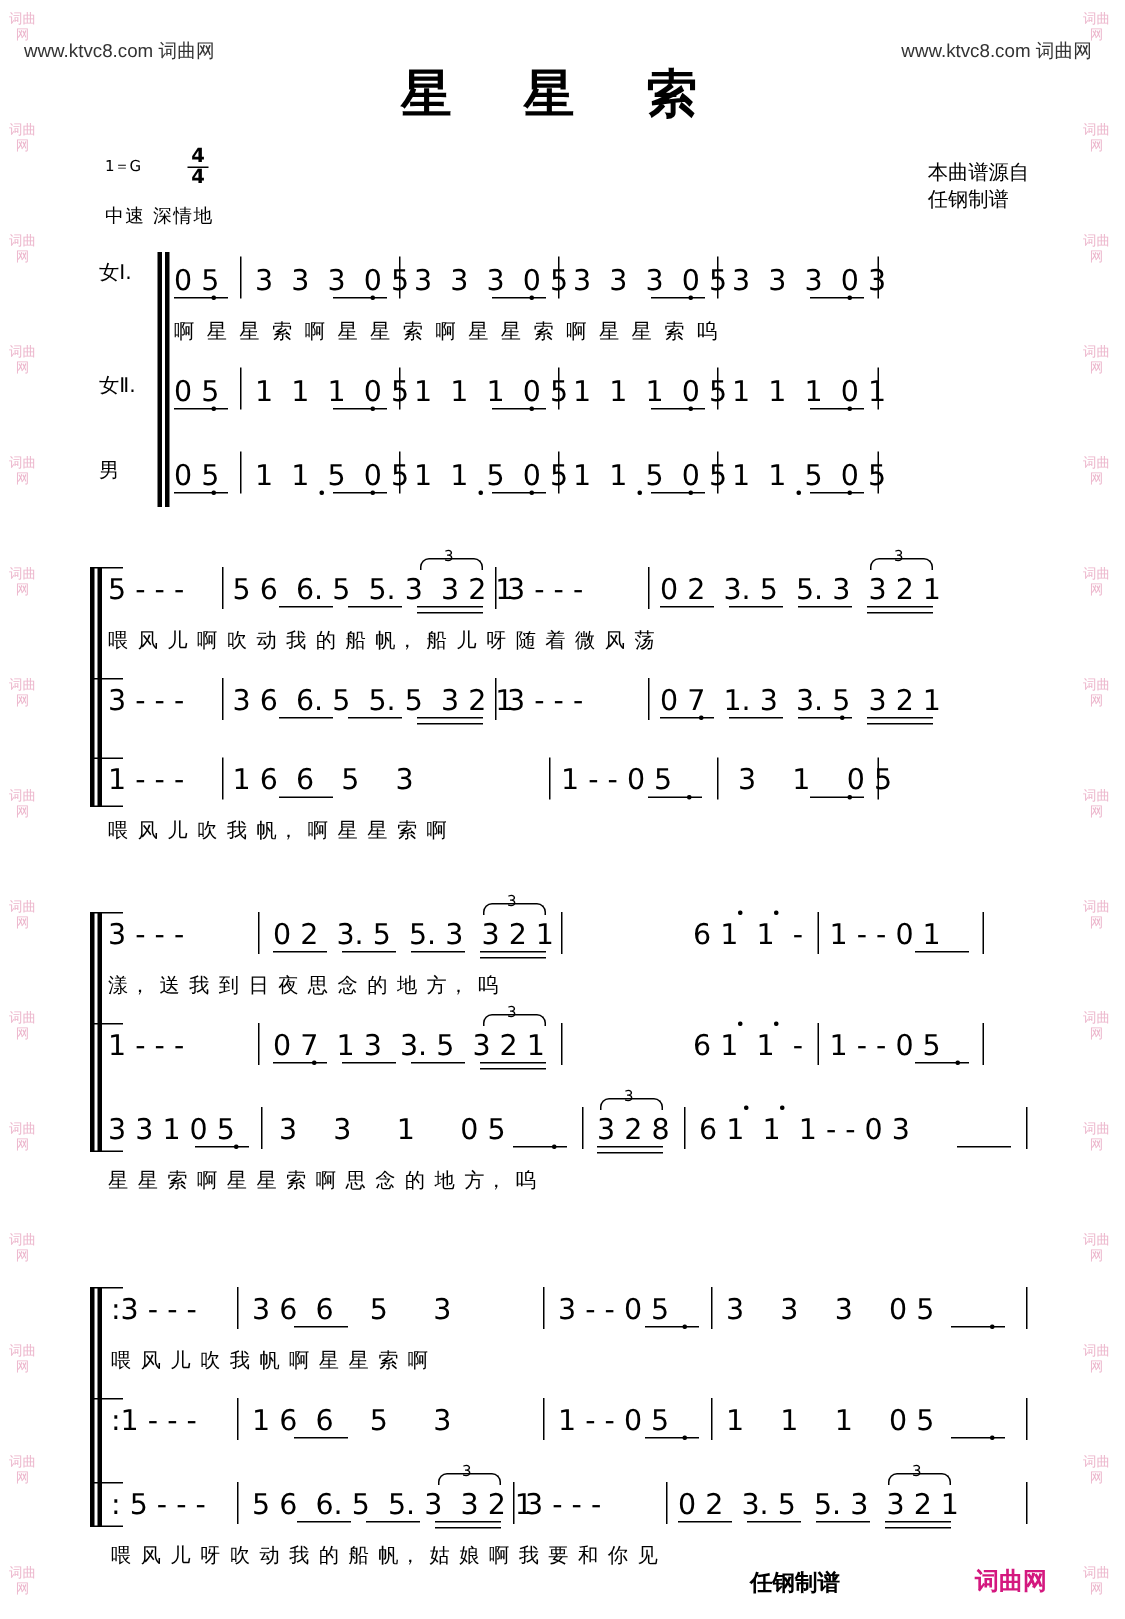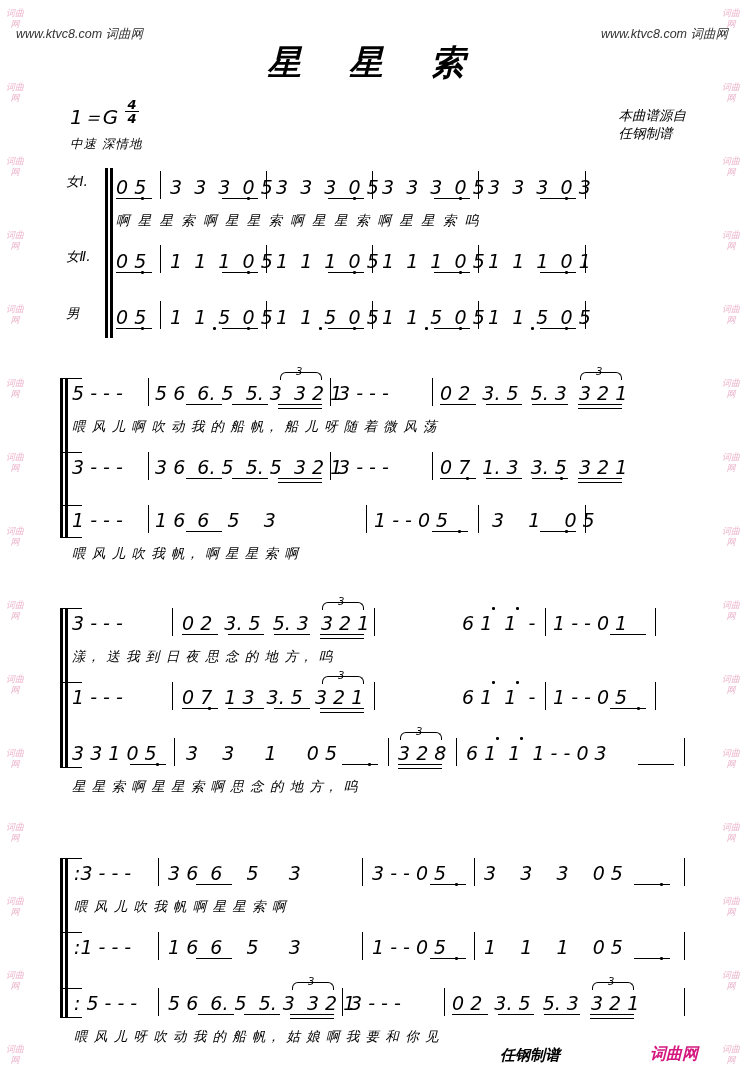--- a/index.html
+++ b/index.html
@@ -3,21 +3,21 @@
 <meta charset="utf-8">
 <style>
   html,body{margin:0;padding:0;}
   body{
     width:750px;height:1079px;
     background:#ffffff;
     font-family:"DejaVu Sans","Liberation Sans",sans-serif;
     position:relative;
     overflow:hidden;
   }
-  .sheet{position:absolute;left:0;top:0;width:746px;height:1079px;font-style:italic;}
+  .sheet{position:absolute;left:0;top:0;width:746px;height:1079px;}
 
   
   .wm-col{position:absolute;top:0;width:22px;height:1079px;}
   .wm-col.left{left:4px;}
   .wm-col.right{right:4px;}
   .wm-box{
     position:absolute;width:22px;height:46px;
     color:#e9a9c3;font-size:9px;line-height:11px;
     text-align:center;letter-spacing:0;
     font-family:"DejaVu Sans",sans-serif;
@@ -37,21 +37,21 @@
     color:#000;font-family:"DejaVu Sans",sans-serif;
   }
   .subtitle{
     position:absolute;left:0;top:99px;width:750px;text-align:center;
     font-size:13px;color:#000;
   }
   .credits{
     position:absolute;right:60px;top:106px;text-align:left;
     font-size:13.5px;line-height:18px;color:#000;
   }
-  .keysig{position:absolute;left:70px;top:104px;font-size:20px;color:#000;}
+  .keysig{position:absolute;left:70px;top:104px;font-size:10px;color:#000;}
   .meter{position:absolute;left:125px;top:99px;font-size:13px;line-height:11px;text-align:center;color:#000;font-weight:bold;}
   .meter .bar{display:block;width:14px;height:1px;background:#000;margin:1px 0;}
   .tempo{position:absolute;left:70px;top:136px;font-size:12.5px;color:#000;letter-spacing:1px;}
 
   
   .tk{position:absolute;white-space:nowrap;color:#000;font-family:"DejaVu Sans",sans-serif;}
   .num{font-size:19px;letter-spacing:0;}
   .lyr{font-size:13.5px;}
   .lbl{font-size:13.5px;}
   .vline{position:absolute;background:#000;width:1.4px;}

